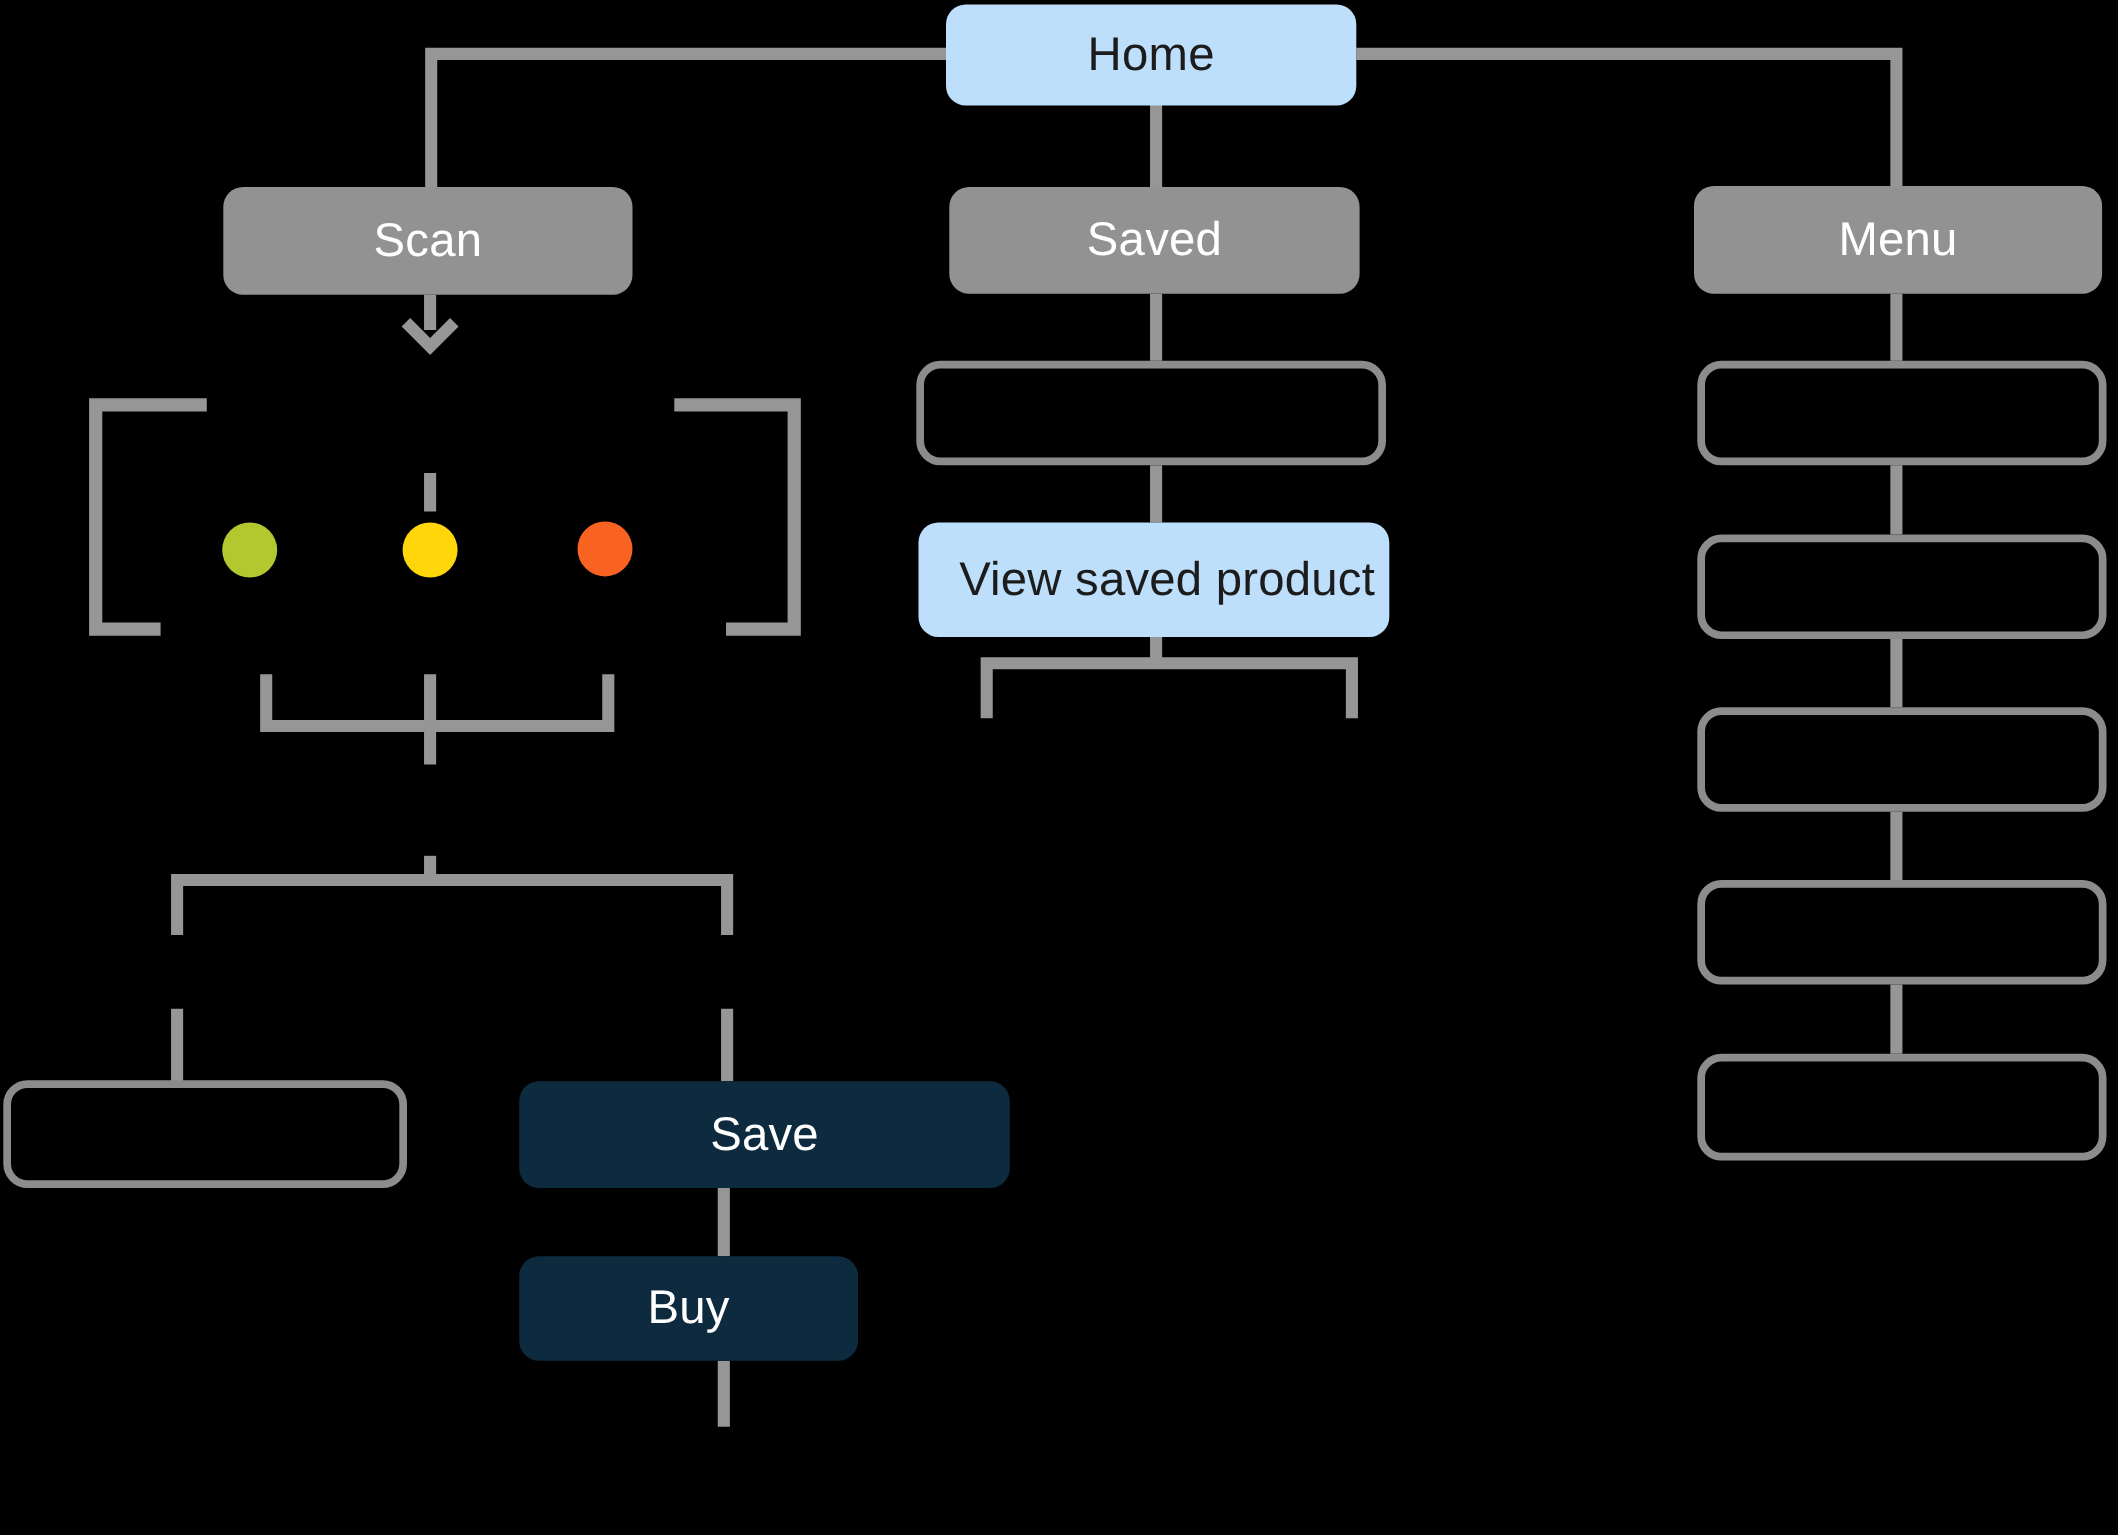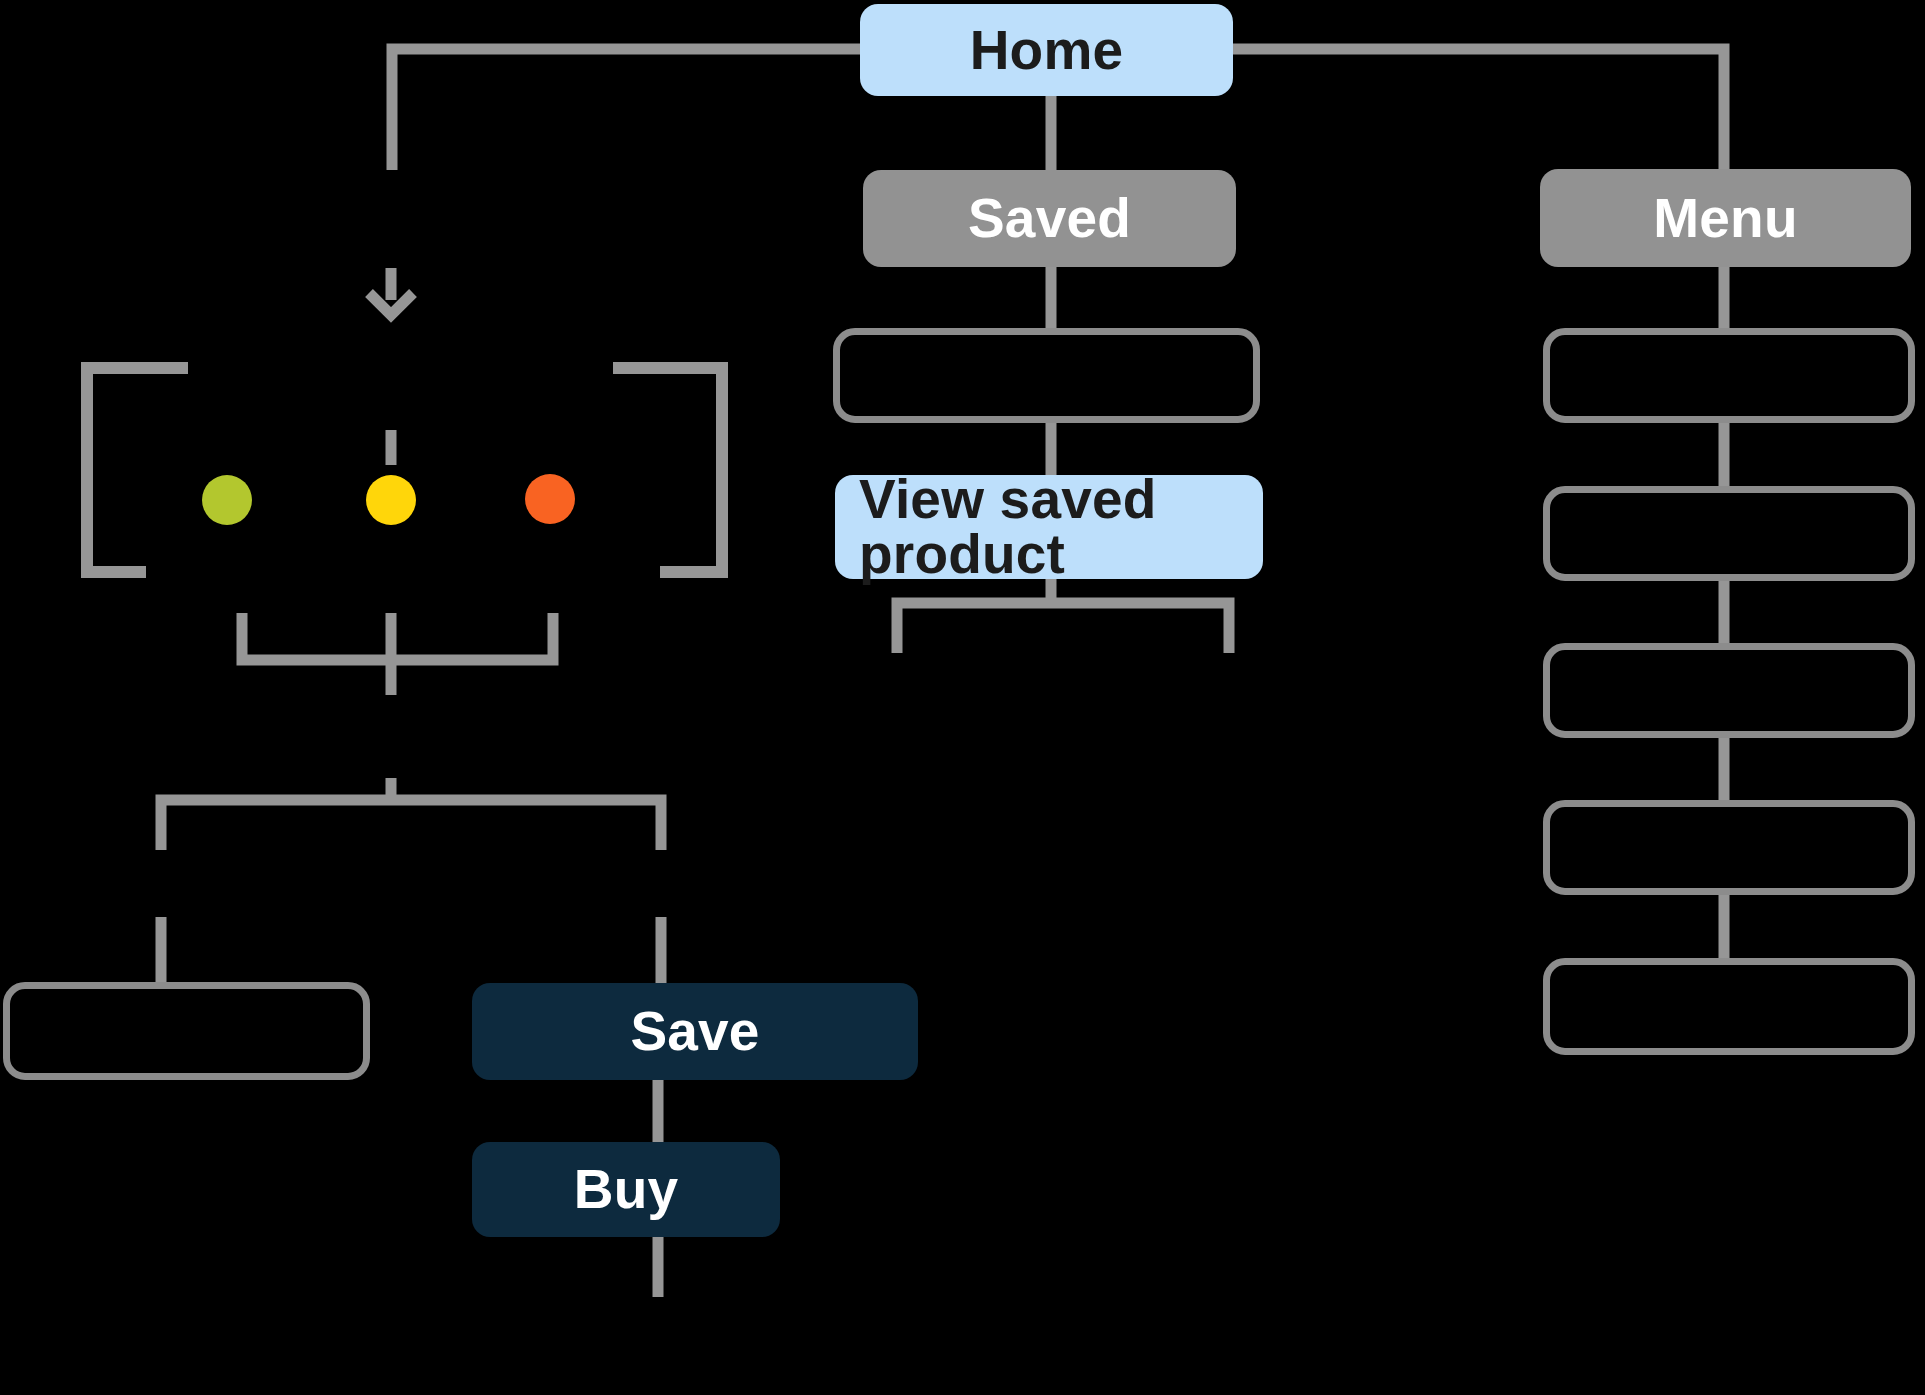--- a/index.html
+++ b/index.html
@@ -10,21 +10,21 @@
     font-family:"Liberation Sans", sans-serif;
   }
   #stage{position:absolute;inset:0;}
   svg#wires{position:absolute;left:0;top:0;}
   .wire{stroke:var(--line);stroke-width:11;fill:none;}
   .bracket{stroke:var(--line);stroke-width:12;fill:none;}
   .node{
     position:absolute;box-sizing:border-box;
     display:flex;align-items:center;justify-content:center;
     border-radius:18px;
-    font-size:55px;line-height:1;letter-spacing:0.2px;font-weight:bold;
+    font-size:43px;line-height:1;letter-spacing:0.2px;
   }
   .node.filled-gray{background:var(--grayFill);color:var(--textLight);}
   .node.filled-blue{background:var(--blue);color:var(--textDark);}
   .node.filled-navy{background:var(--navy);color:var(--textLight);}
   .node.outlined{border:7px solid var(--outline);background:transparent;border-radius:22px;}
 </style>
 </head>
 <body>
 
 <div id="stage">
@@ -70,20 +70,21 @@
 
     <path class="wire" d="M161,917 V983"></path>
     <path class="wire" d="M661,917 V983"></path>
 
     <path class="wire" d="M658,1080 V1142"></path>
     <path class="wire" d="M658,1237 V1297"></path>
   </svg>
 
   <div class="node filled-blue" style="left:860px;top:4px;width:373px;height:92px;">Home</div>
 
+  <div class="node filled-gray" style="left:203px;top:170px;width:372px;height:98px;">Scan</div>
   <div class="node filled-gray" style="left:1540px;top:169px;width:371px;height:98px;">Menu</div>
   <div class="node filled-gray" style="left:863px;top:170px;width:373px;height:97px;">Saved</div>
 
   <div class="node outlined" style="left:833px;top:328px;width:427px;height:95px;"></div>
   <div class="node filled-blue" style="left:835px;top:475px;width:428px;height:104px;padding-left:24px;">View saved product</div>
 
   <div class="node outlined" style="left:1543px;top:328px;width:372px;height:95px;"></div>
   <div class="node outlined" style="left:1543px;top:486px;width:372px;height:95px;"></div>
   <div class="node outlined" style="left:1543px;top:643px;width:372px;height:95px;"></div>
   <div class="node outlined" style="left:1543px;top:800px;width:372px;height:95px;"></div>

